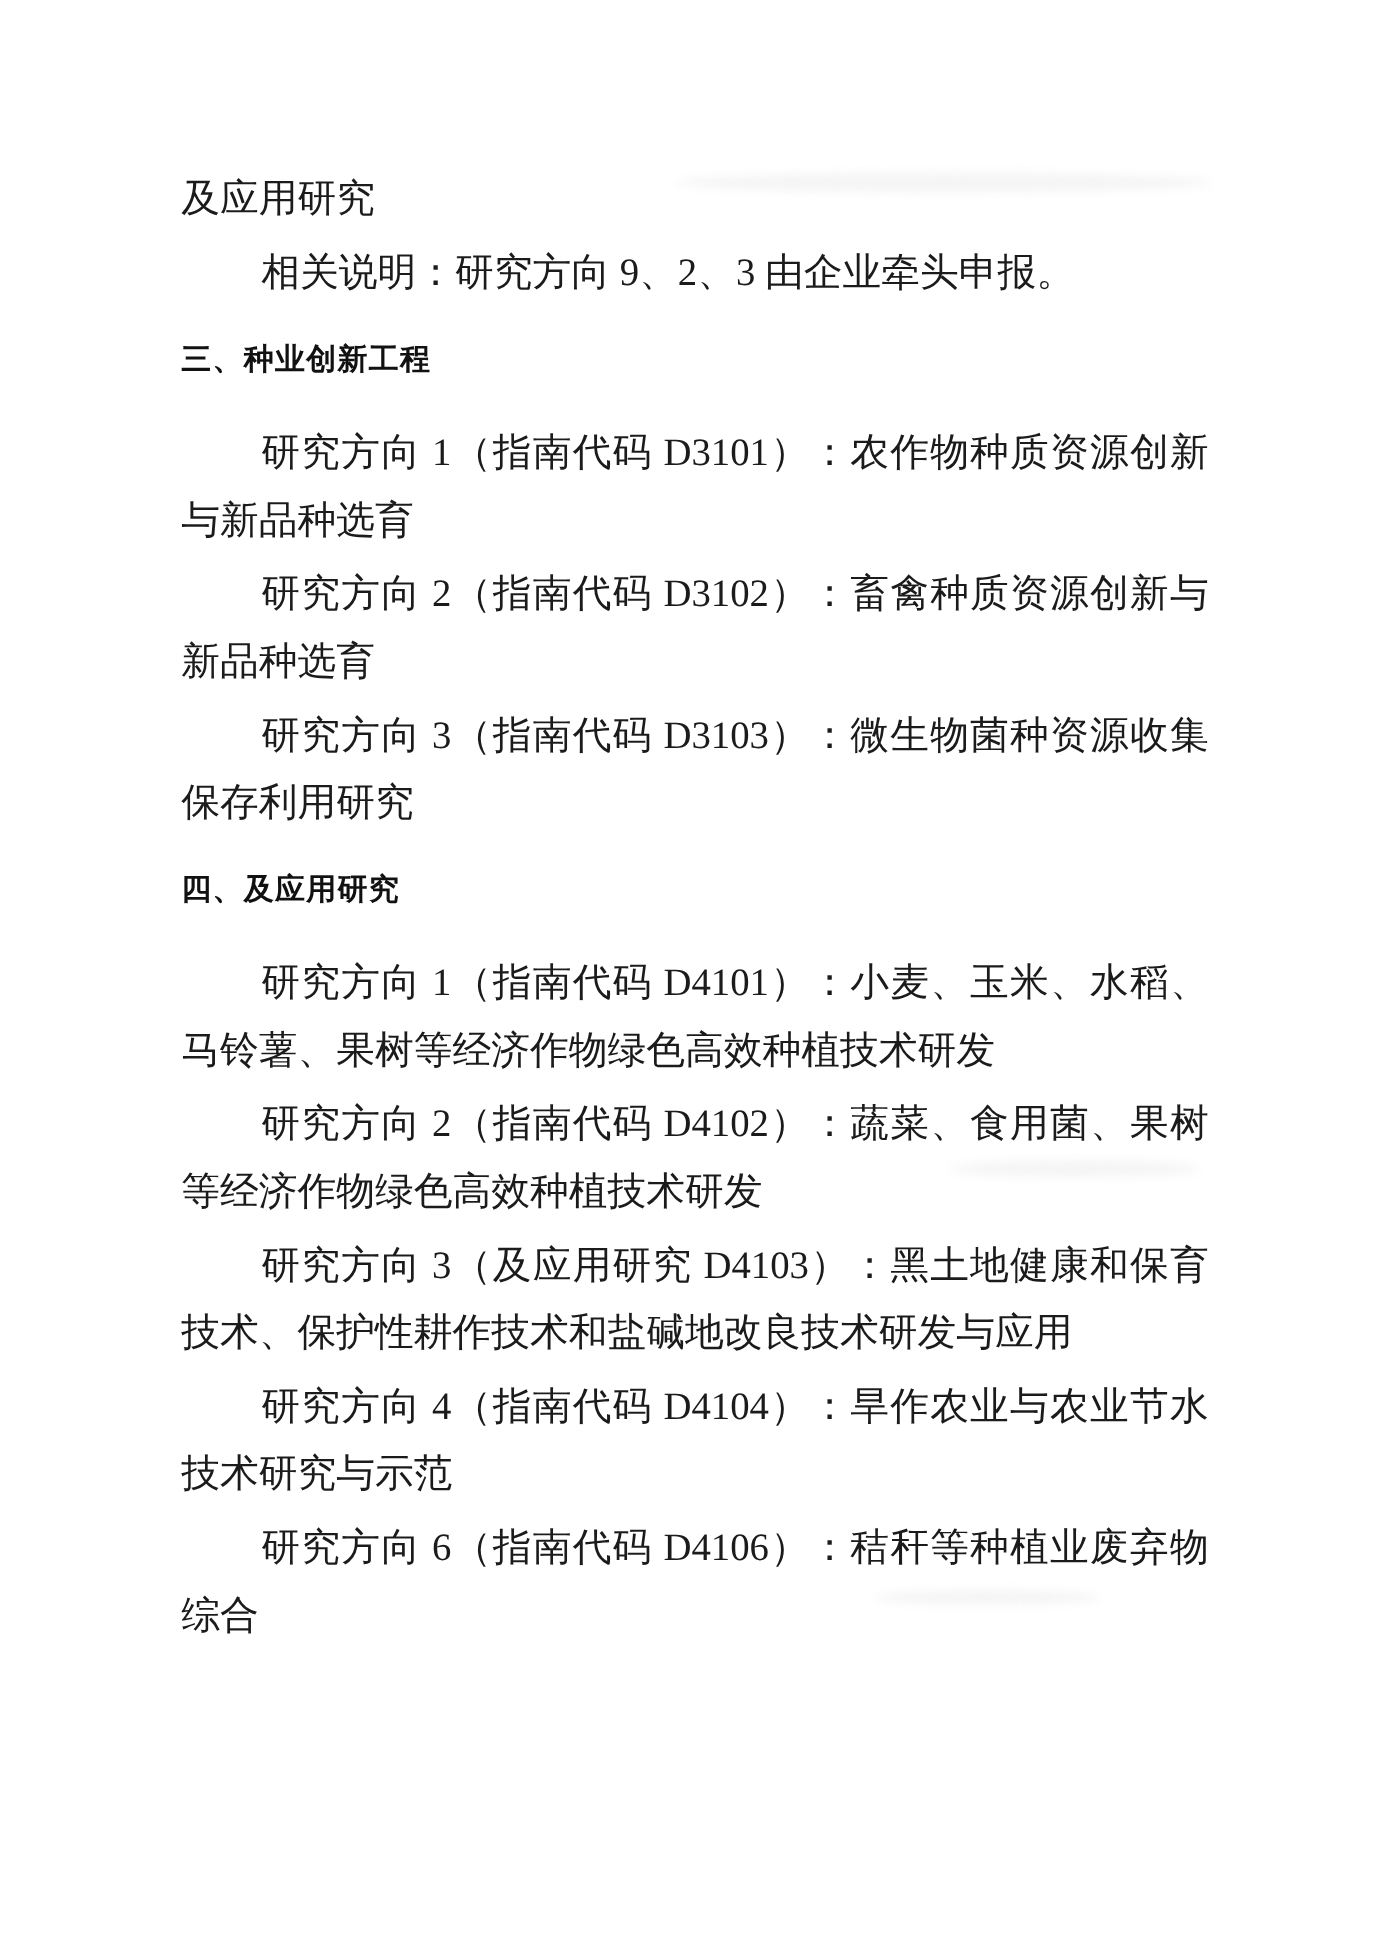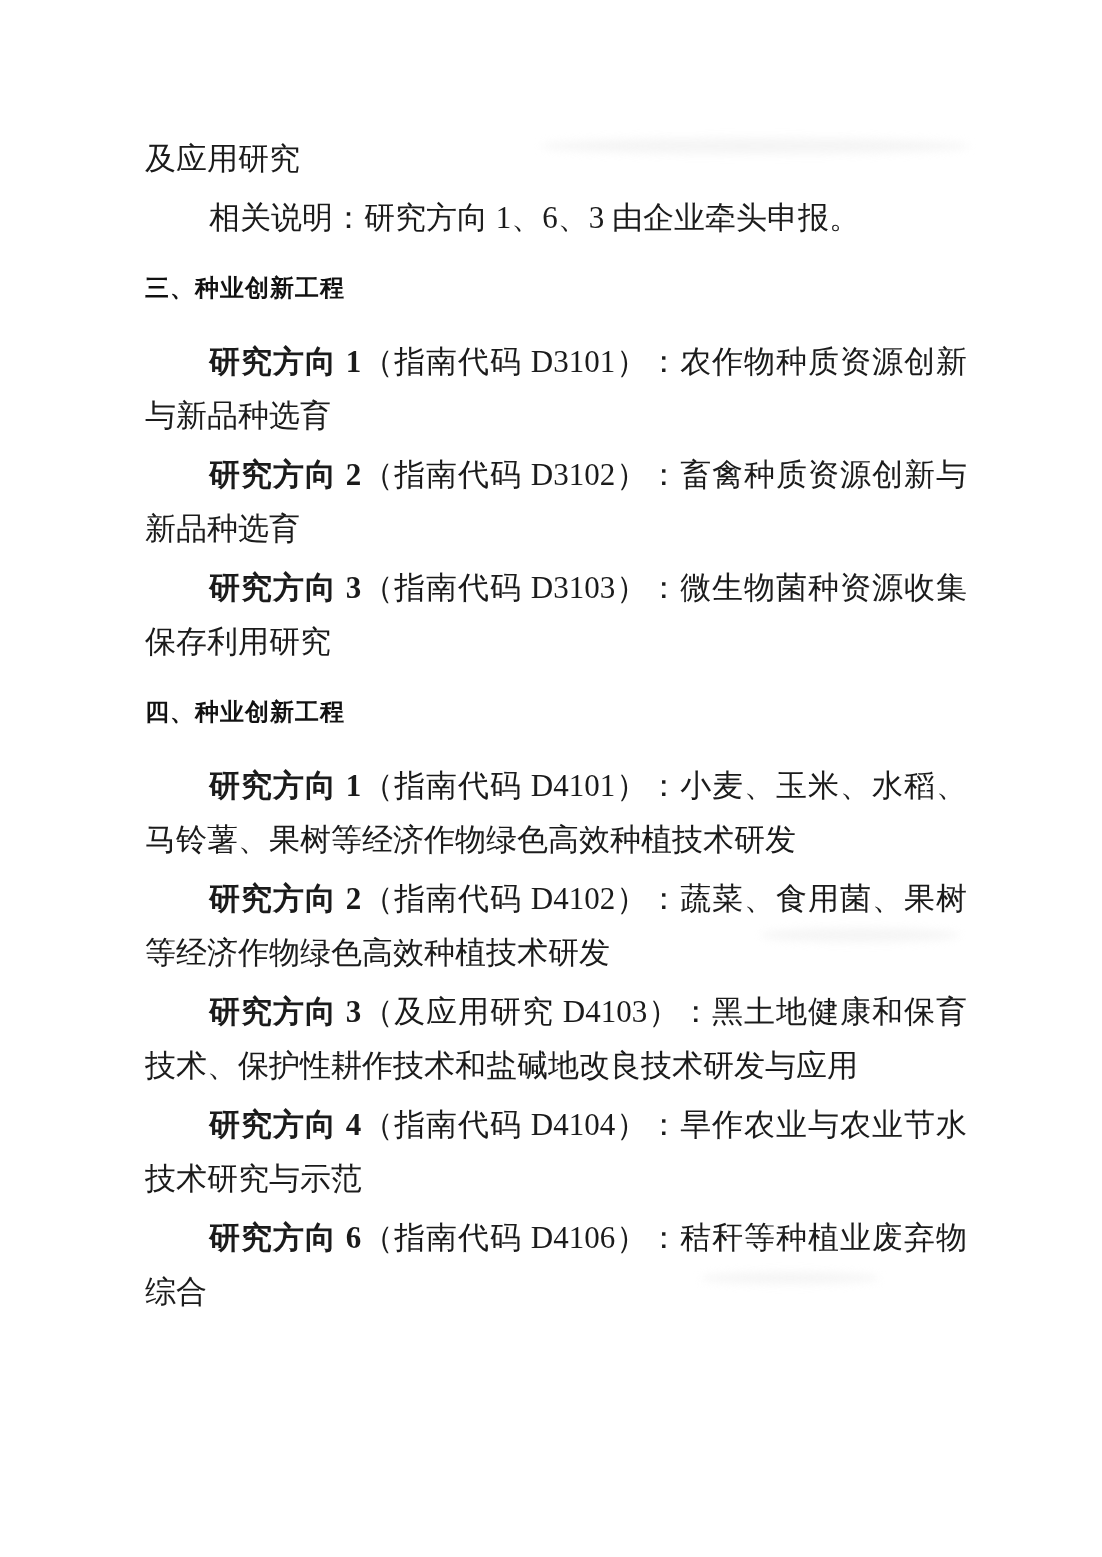--- a/index.html
+++ b/index.html
@@ -25,21 +25,21 @@
     text-justify: inter-ideograph;
   }
 
   .para {
     margin: 0 0 5px 0;
     text-indent: 64px;
   }
 
   .para.no-indent { text-indent: 0; }
 
-  .b { font-weight: bold; }
+  .b { font-weight: normal; }
 
   .heading {
     font-family: "Liberation Sans", "DejaVu Sans", sans-serif;
     font-size: 24px;
     font-weight: bold;
     letter-spacing: 1px;
     margin: 16px 0 20px 0;
     text-indent: 0;
     color: #111111;
   }
@@ -81,31 +81,31 @@
 <div class="page">
 
   <div class="artifact a1"></div>
   <div class="artifact a2"></div>
   <div class="artifact a3"></div>
 
   <div class="content">
 
     <p class="para no-indent">及应用研究</p>
 
-    <p class="para">相关说明：研究方向 1、6、3 由企业牵头申报。</p>
+    <p class="para">相关说明：研究方向 9、2、3 由企业牵头申报。</p>
 
     <h2 class="heading">三、种业创新工程</h2>
 
     <p class="para"><span class="b">研究方向 1</span><span>（指南代码 D3101）：农作物种质资源创新与新品种选育</span></p>
 
     <p class="para"><span class="b">研究方向 2</span><span>（指南代码 D3102）：畜禽种质资源创新与新品种选育</span></p>
 
     <p class="para"><span class="b">研究方向 3</span><span>（指南代码 D3103）：微生物菌种资源收集保存利用研究</span></p>
 
-    <h2 class="heading">四、种业创新工程</h2>
+    <h2 class="heading">四、及应用研究</h2>
 
     <p class="para"><span class="b">研究方向 1</span><span>（指南代码 D4101）：小麦、玉米、水稻、马铃薯、果树等经济作物绿色高效种植技术研发</span></p>
 
     <p class="para"><span class="b">研究方向 2</span><span>（指南代码 D4102）：蔬菜、食用菌、果树等经济作物绿色高效种植技术研发</span></p>
 
     <p class="para"><span class="b">研究方向 3</span><span>（及应用研究 D4103）：黑土地健康和保育技术、保护性耕作技术和盐碱地改良技术研发与应用</span></p>
 
     <p class="para"><span class="b">研究方向 4</span><span>（指南代码 D4104）：旱作农业与农业节水技术研究与示范</span></p>
 
 

